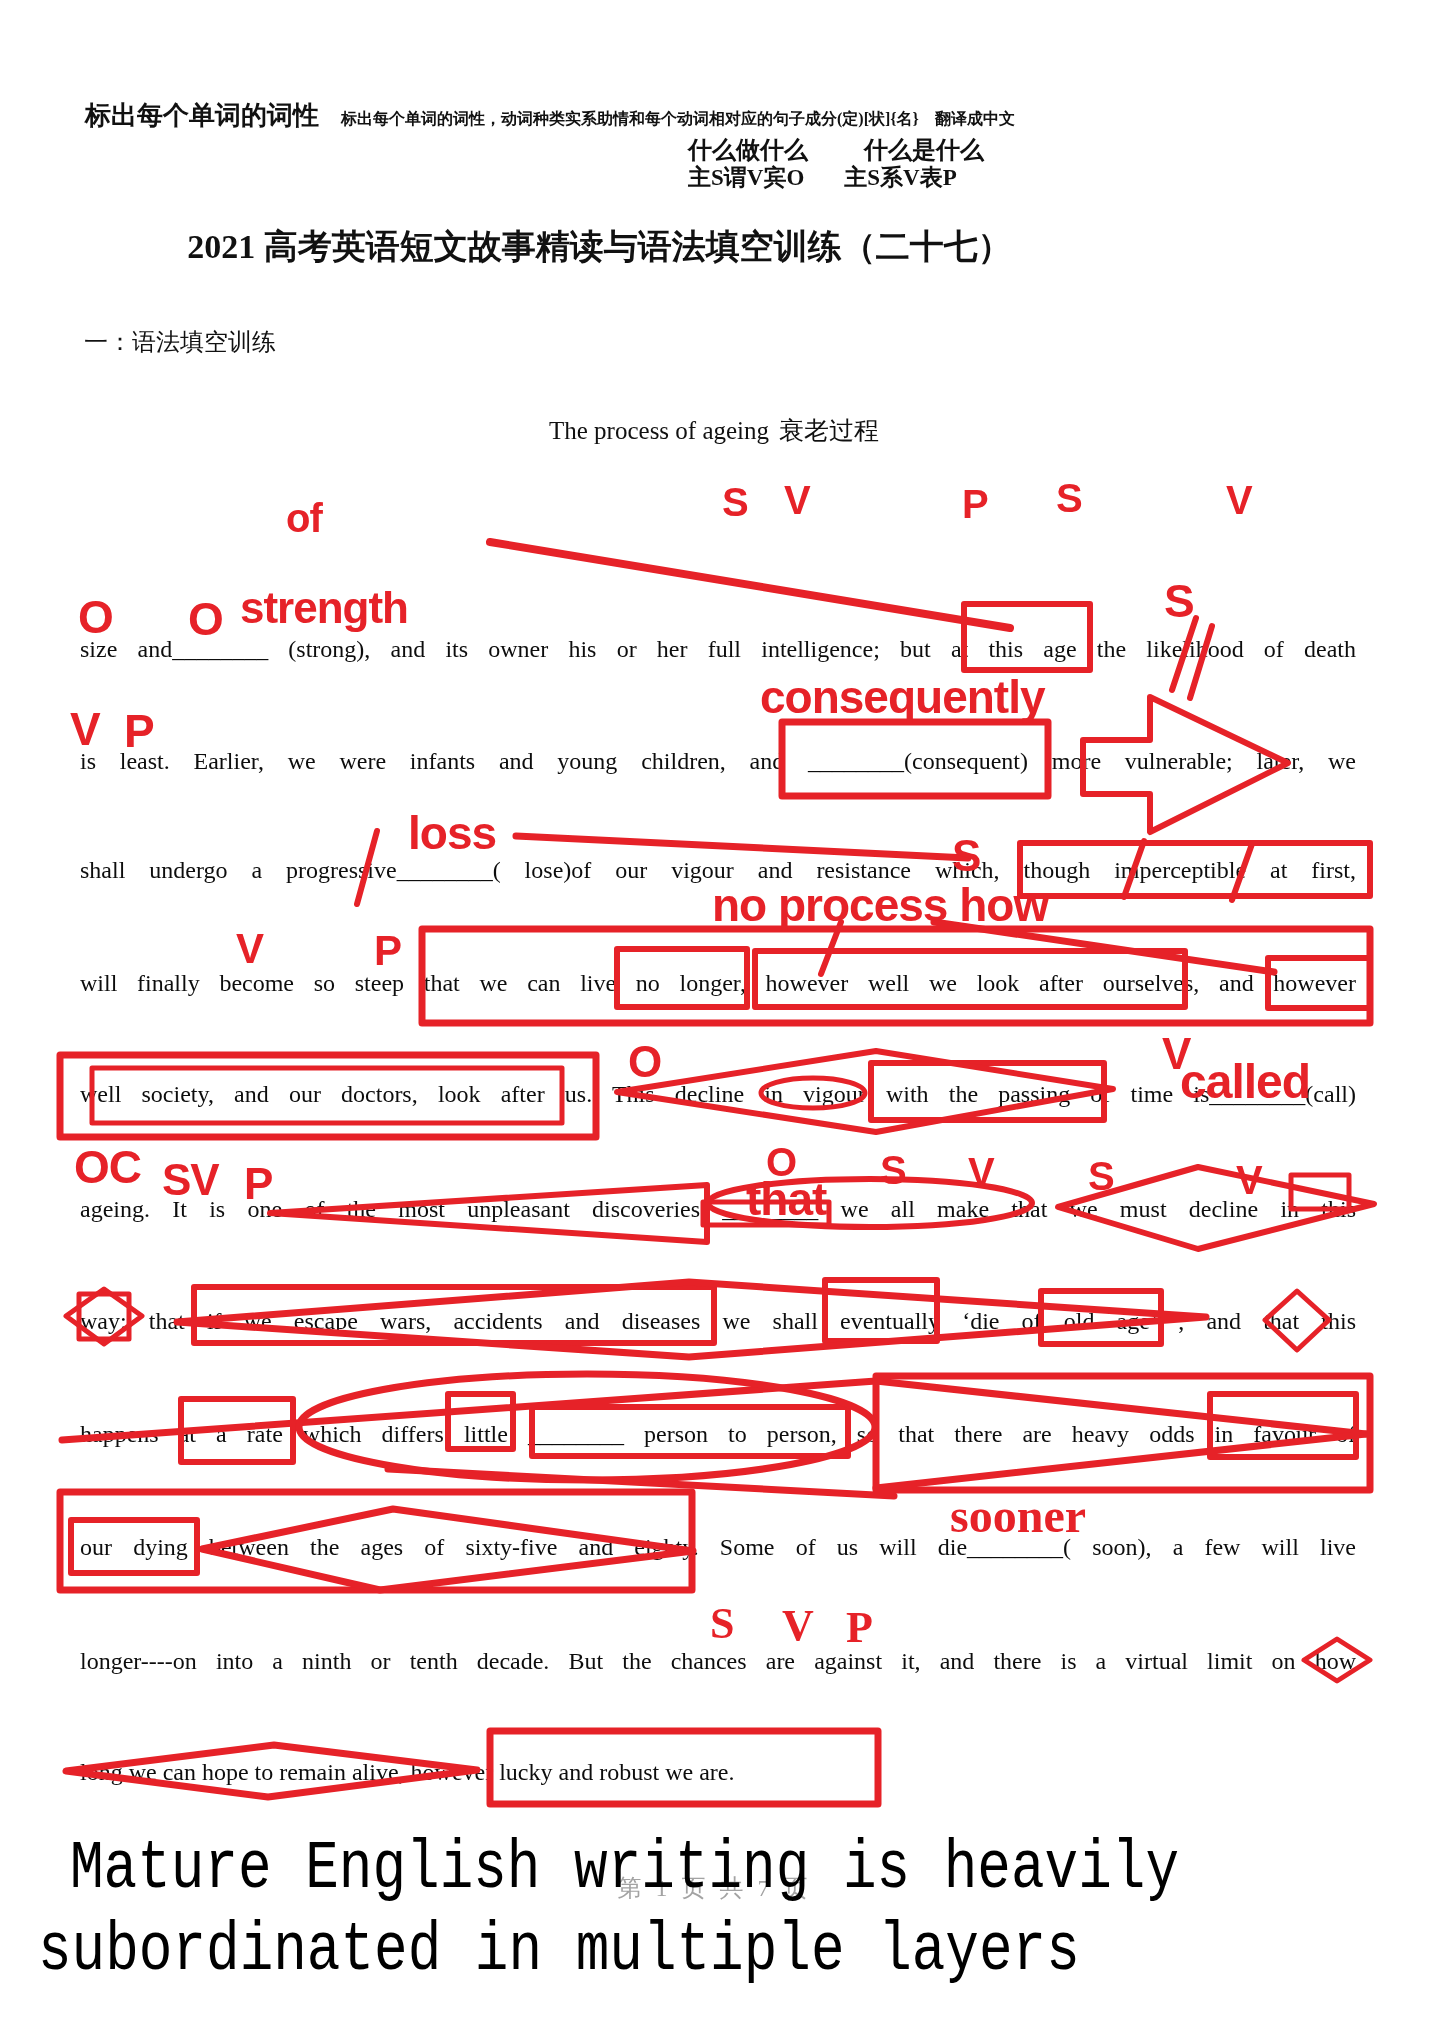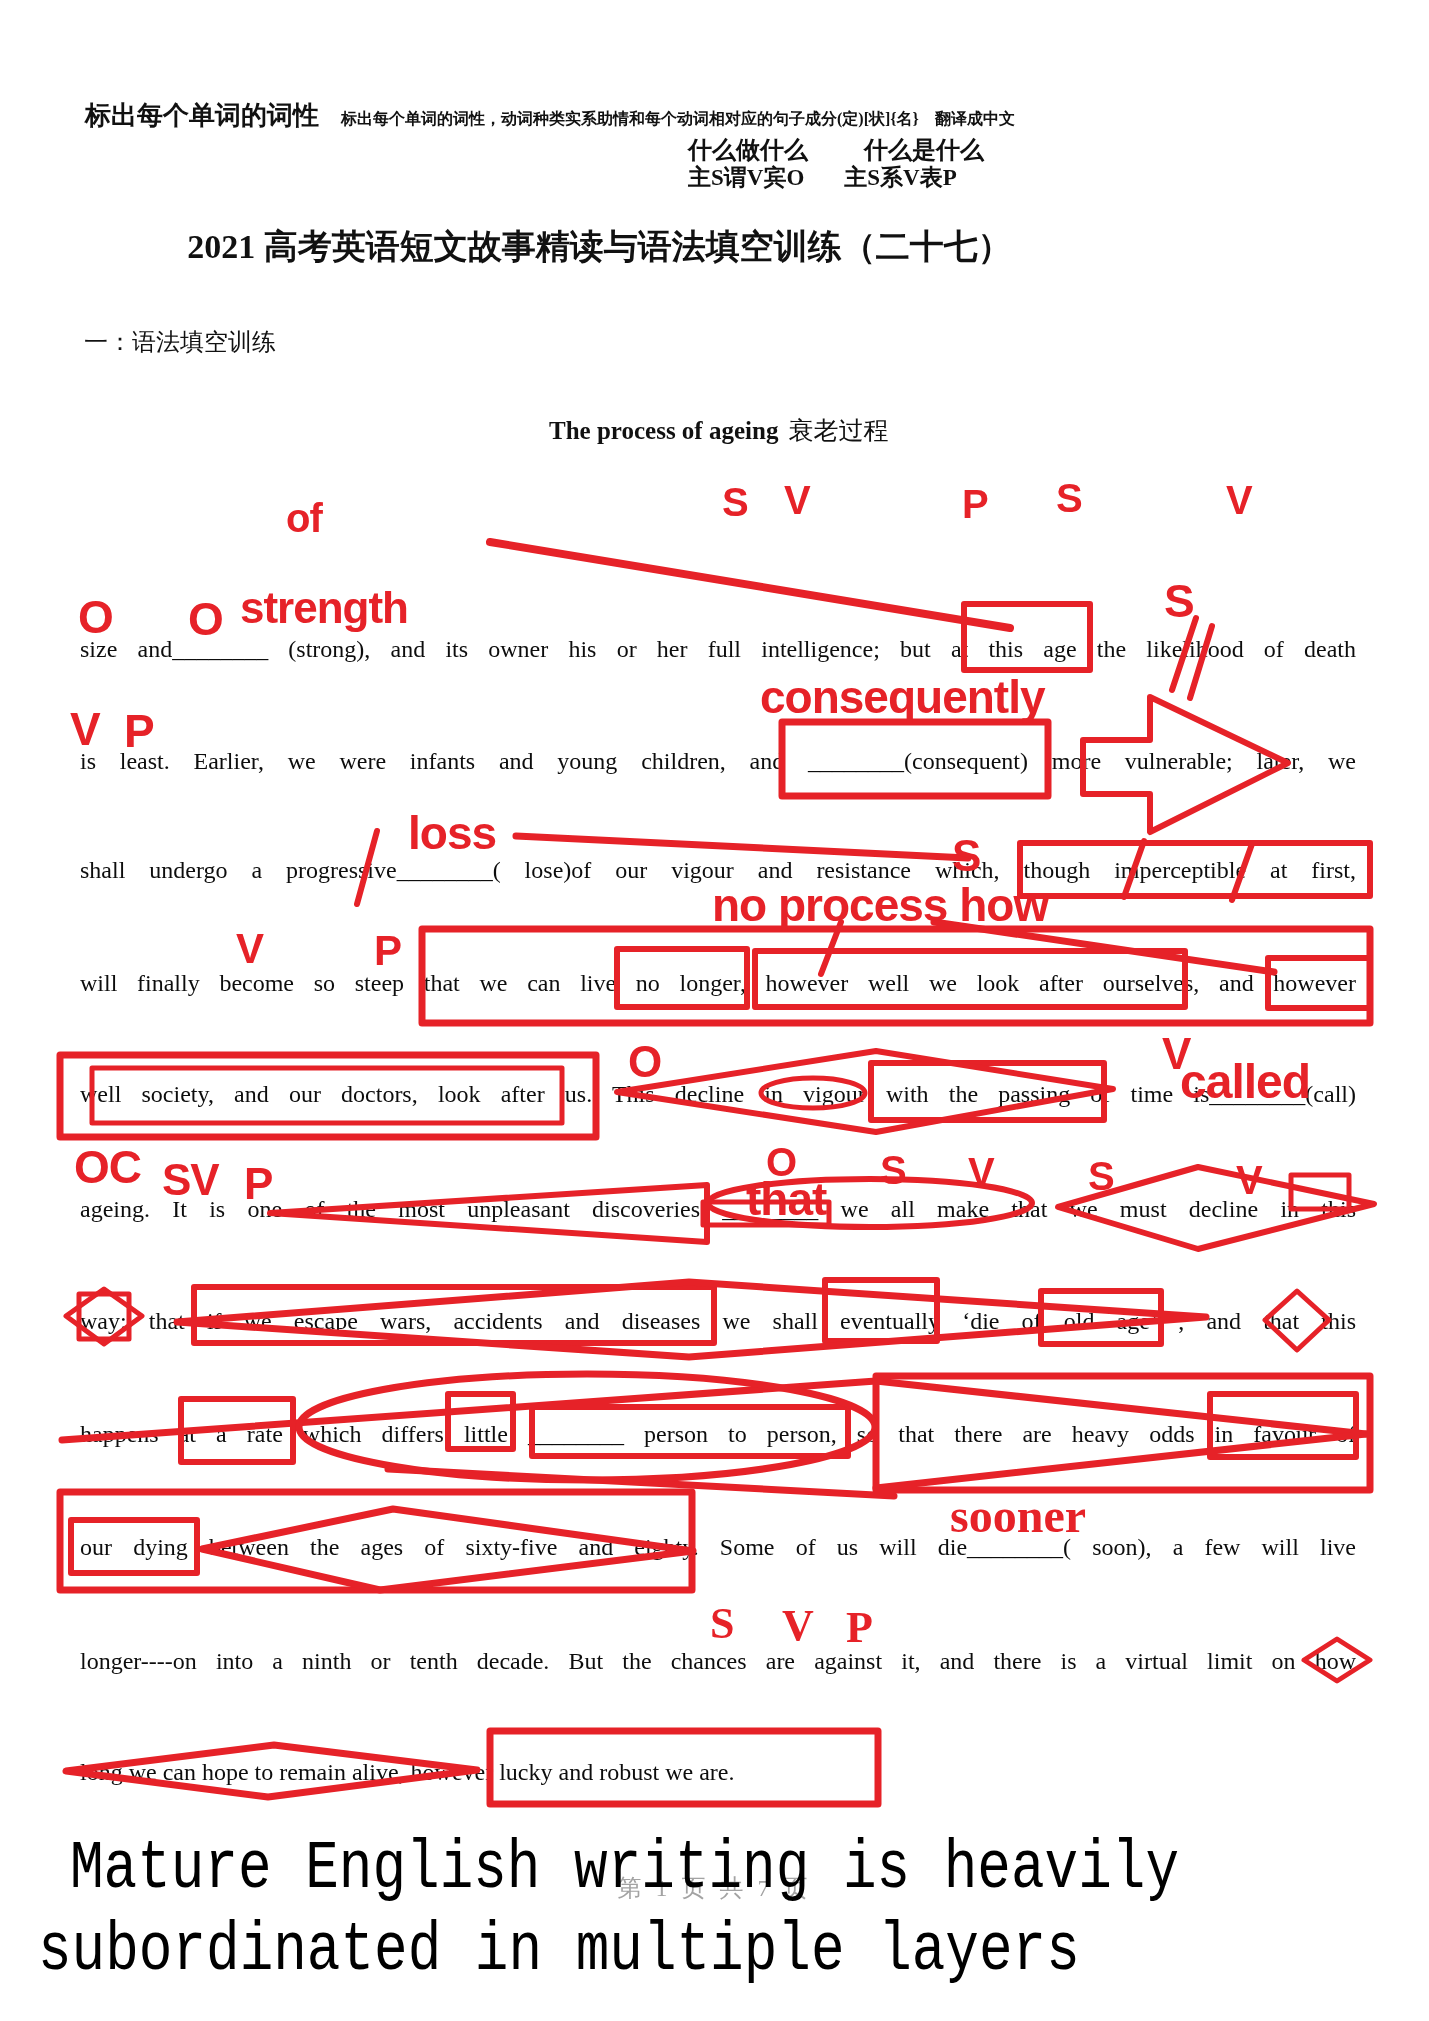--- a/index.html
+++ b/index.html
@@ -10,21 +10,21 @@
   .hdr1 .b{font-size:26px;font-weight:700;}
   .hdr1 .n{font-size:16px;font-weight:700;margin-left:22px;margin-top:12px;}
   .hdr2{position:absolute;top:134px;left:688px;font-size:24px;font-weight:700;white-space:nowrap;}
   .hdr2 .gap{display:inline-block;width:56px;}
   .hdr3{position:absolute;top:162px;left:688px;font-size:23px;font-weight:700;white-space:nowrap;}
   .hdr3 .gap{display:inline-block;width:40px;}
   .title{position:absolute;top:224px;left:0;width:1199px;text-align:center;
          font-size:34px;font-weight:700;}
   .section{position:absolute;top:326px;left:84px;font-size:24px;}
   .subtitle{position:absolute;top:414px;left:549px;font-size:25px;white-space:nowrap;}
-  .subtitle .en{font-weight:700;}
+  .subtitle .en{font-weight:400;}
   .subtitle .zh{font-weight:400;margin-left:10px;}
   
   .pline{position:absolute;left:80px;width:1276px;font-size:24px;line-height:32px;
          text-align:justify;text-align-last:justify;white-space:normal;color:#0d0d0d;}
   .pline.first{text-indent:65px;}
   .pline.nojust{text-align:left;text-align-last:left;}
   
   .footer{position:absolute;top:1872px;left:0;width:1429px;text-align:center;
           font-size:24px;color:#a3a3a3;letter-spacing:4px;}
   .bignote{position:absolute;font-family:"Liberation Mono",monospace;font-size:56px;

